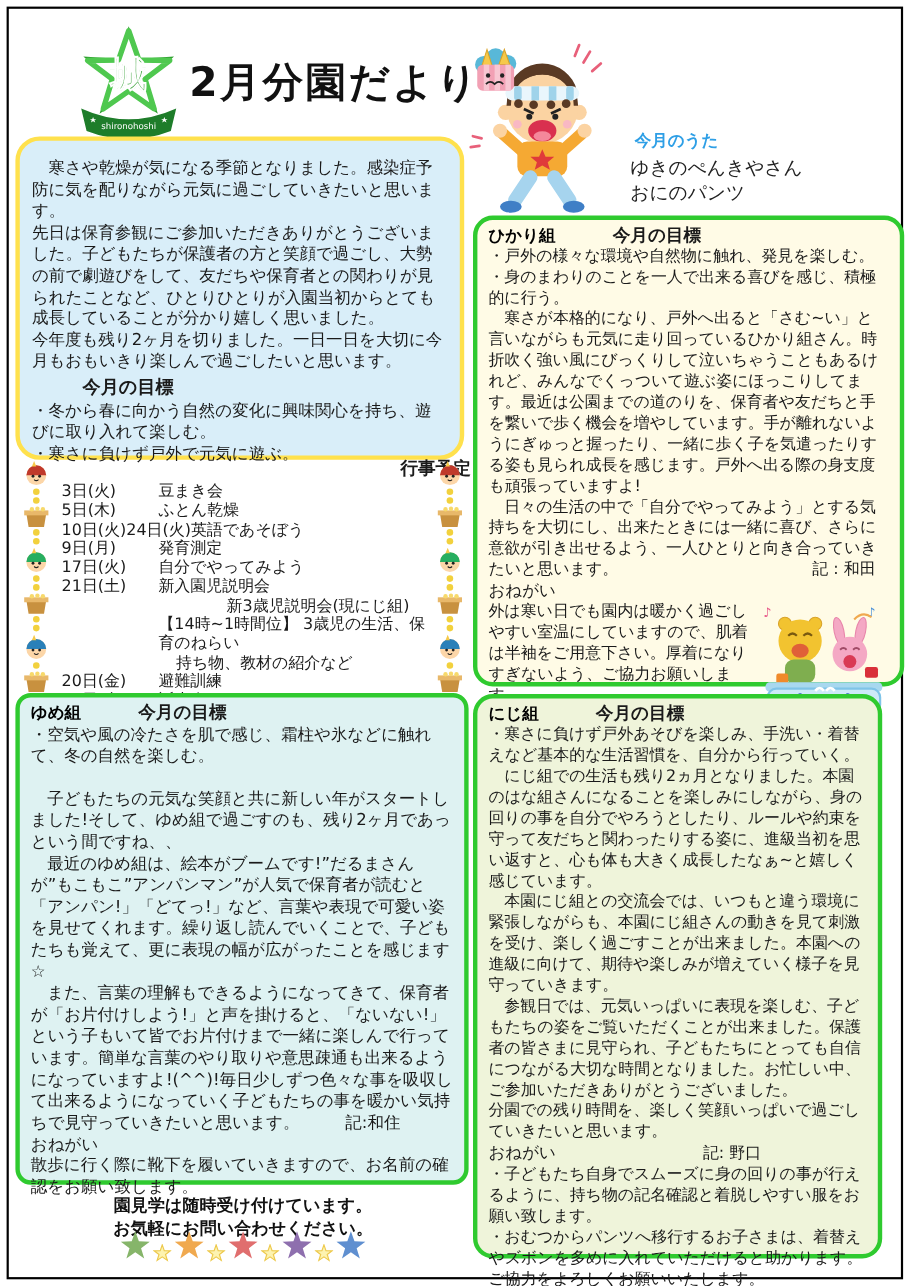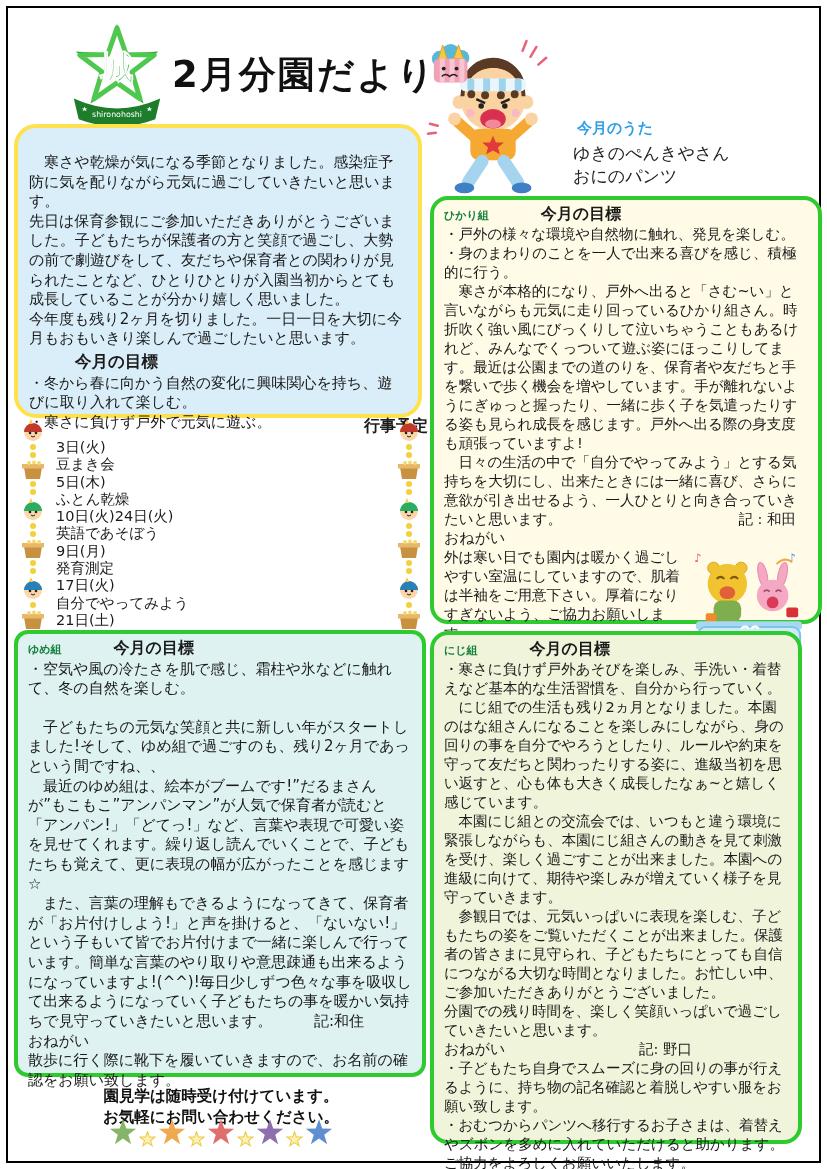--- a/index.html
+++ b/index.html
@@ -11,50 +11,50 @@
   .logo{position:absolute;left:58px;top:22px;}
   .page-title{position:absolute;left:172px;top:50px;font-size:37px;font-weight:bold;letter-spacing:2px;color:#111;}
   .pubinfo{position:absolute;left:555px;top:28px;width:262px;text-align:center;font-size:13px;line-height:22px;color:#222;}
   .pubinfo .school{font-size:12.5px;}
   .boy{position:absolute;left:424px;top:26px;}
   .song-h{position:absolute;left:577px;top:119px;color:#2e9fe6;font-weight:bold;font-size:15px;}
   .song-lines{position:absolute;left:573px;top:142px;font-size:17px;line-height:23px;color:#222;}
 
   
   .greeting{position:absolute;left:14px;top:124px;width:408px;height:294px;box-sizing:border-box;
-            border:4px solid #ffe14d;border-radius:22px;background:#d9eef9;padding:25px 11px;
+            border:4px solid #ffe14d;border-radius:22px;background:#d9eef9;padding:15px 11px;
             font-size:15px;line-height:19.6px;}
   .greeting .goal-h{font-weight:bold;font-size:16.5px;margin:3px 0 2px 46px;}
   .para{text-indent:1em;}
 
   
   .events{position:absolute;left:14px;top:416px;width:414px;height:214px;}
   .garland{position:absolute;top:2px;bottom:0;width:38px;display:flex;flex-direction:column;
            align-items:center;justify-content:space-between;}
   .garland.gl{left:0;} .garland.gr{right:0;}
   .gdot{width:6px;height:6px;border-radius:50%;background:#f2d13d;}
   .events-head{margin-left:44px;font-weight:bold;font-size:16px;line-height:20px;text-align:right;}
   .ev-list{margin:3px 40px 0 42px;font-size:14.5px;}
-  .ev-row{display:flex;line-height:17.3px;flex-direction:column;}
+  .ev-row{display:flex;line-height:17.3px;}
   .ev-date{min-width:88px;}
   .ev-date:empty{display:none;}
   .ev-row.ind1{padding-left:150px;}
   .ev-row.ind2{padding-left:88px;}
   .ev-row.ind3{padding-left:104px;}
 
   
   .class-box{position:absolute;box-sizing:border-box;border:4px solid #2fca2f;}
   .yume{left:14px;top:630px;width:412px;height:447px;border-radius:14px;background:#def2f2;
         padding:4px 10px;font-size:15px;line-height:19.6px;}
   .hikari{left:430px;top:196px;width:392px;height:428px;border-radius:18px;background:#fffbe6;
         padding:4px 10px;font-size:14.5px;line-height:19px;}
   .niji{left:430px;top:631px;width:372px;height:513px;border-radius:18px;background:#eff4da;
         padding:4px 10px;font-size:14.5px;line-height:19px;}
   .class-head{display:flex;align-items:baseline;}
-  .class-label{color:#15803d;font-weight:bold;font-size:11px;}
+  .class-label{color:#000000;font-weight:bold;font-size:15px;}
   .goal-h{font-weight:bold;font-size:16px;margin-left:52px;}
   .writer{text-align:right;}
   .writer.w-yume{padding-right:48px;margin-top:-19px;}
   .writer.w-hikari{padding-right:12px;margin-top:-19px;}
   .onegai-h{font-weight:normal;font-size:15px;}
   .onegai-line{display:flex;align-items:baseline;}
   .onegai-line .writer{margin-left:auto;padding-right:96px;}
   .sink{float:right;margin:0 0 2px 4px;}
 
   

